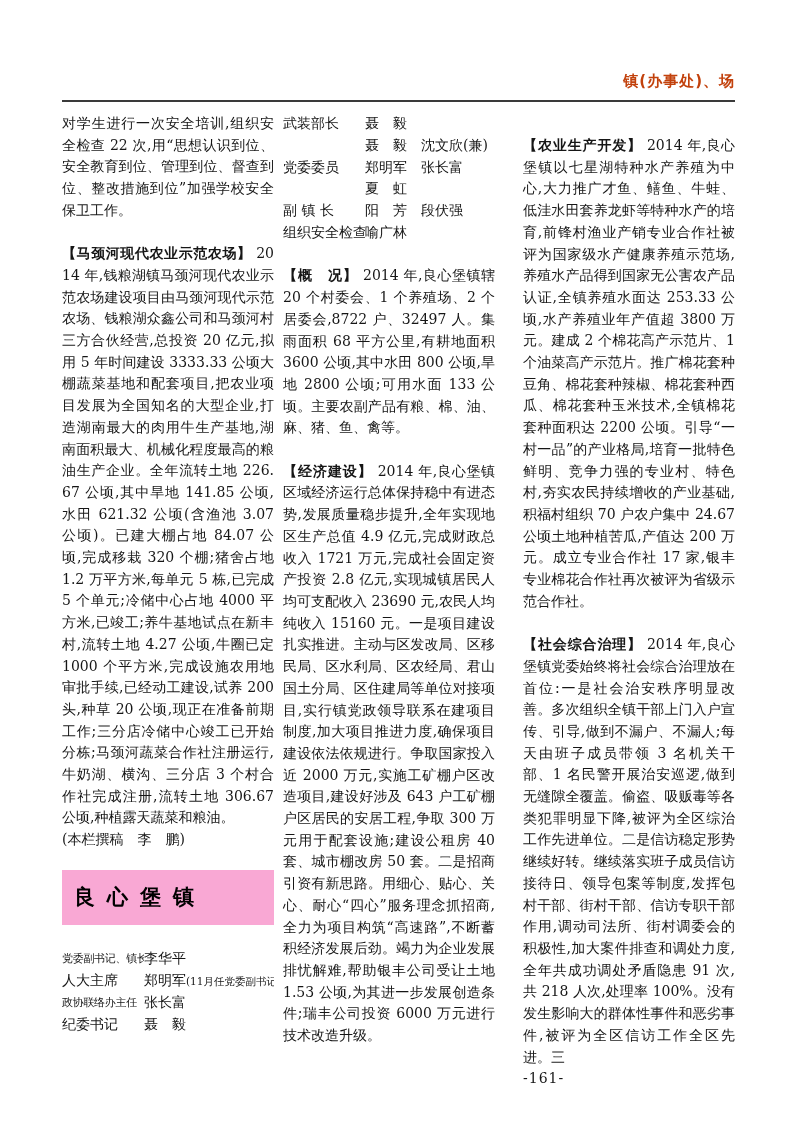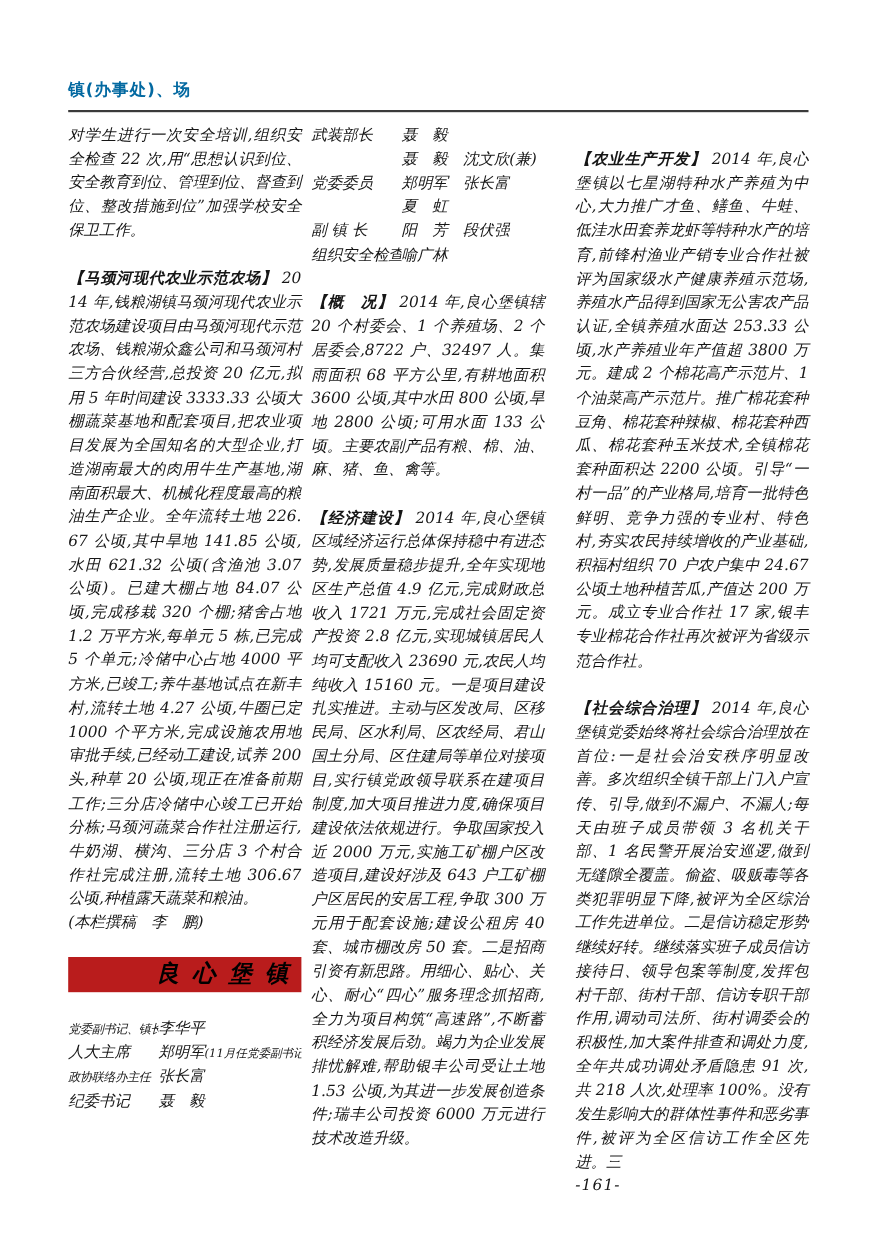--- a/index.html
+++ b/index.html
@@ -10,59 +10,58 @@
     position: relative;
     width: 793px; height: 1122px;
     box-sizing: border-box;
     background: #ffffff;
     color: #161616;
     font-family: "DejaVu Serif", "Liberation Serif", serif;
     padding: 72px 58px 0 62px;
     overflow: hidden;
   }
   .running-head {
-    text-align: left;
+    text-align: right;
     font-family: "DejaVu Sans", "Liberation Sans", sans-serif;
     font-weight: bold;
     font-size: 15px;
     letter-spacing: 1px;
-    color: #0369a1;
+    color: #c2410c;
     padding-bottom: 9px;
     border-bottom: 2px solid #3a3a3a;
   }
   .columns {
     display: flex;
     gap: 9px;
     margin-top: 11px;
   }
   .col {
     flex: 1 1 0;
     min-width: 0;
     font-size: 14px;
     line-height: 21.7px;
     text-align: justify;
     word-break: break-all;
-    font-style: italic;
   }
   .col-right { padding-top: 22px; box-sizing: border-box; margin-left: 19px; }
   p { margin: 0; }
   .block-gap { margin-top: 21.7px; }
   .entry-head {
     font-family: "DejaVu Sans", "Liberation Sans", sans-serif;
     font-weight: bold;
     letter-spacing: 0.5px;
   }
   .byline { text-align: left; }
   .town-box {
     margin: 19px 0 23px 0;
-    background: #b91c1c;
-    height: 32px;
+    background: #f9a8d4;
+    height: 55px;
     display: flex;
     align-items: center;
-    justify-content: flex-end;
+    justify-content: flex-start;
   }
   .town-title {
     font-family: "DejaVu Sans", "Liberation Sans", sans-serif;
     font-weight: bold;
     font-size: 21px;
     letter-spacing: 12px;
     padding-left: 12px; 
     color: #000;
   }
   .roster-row {

